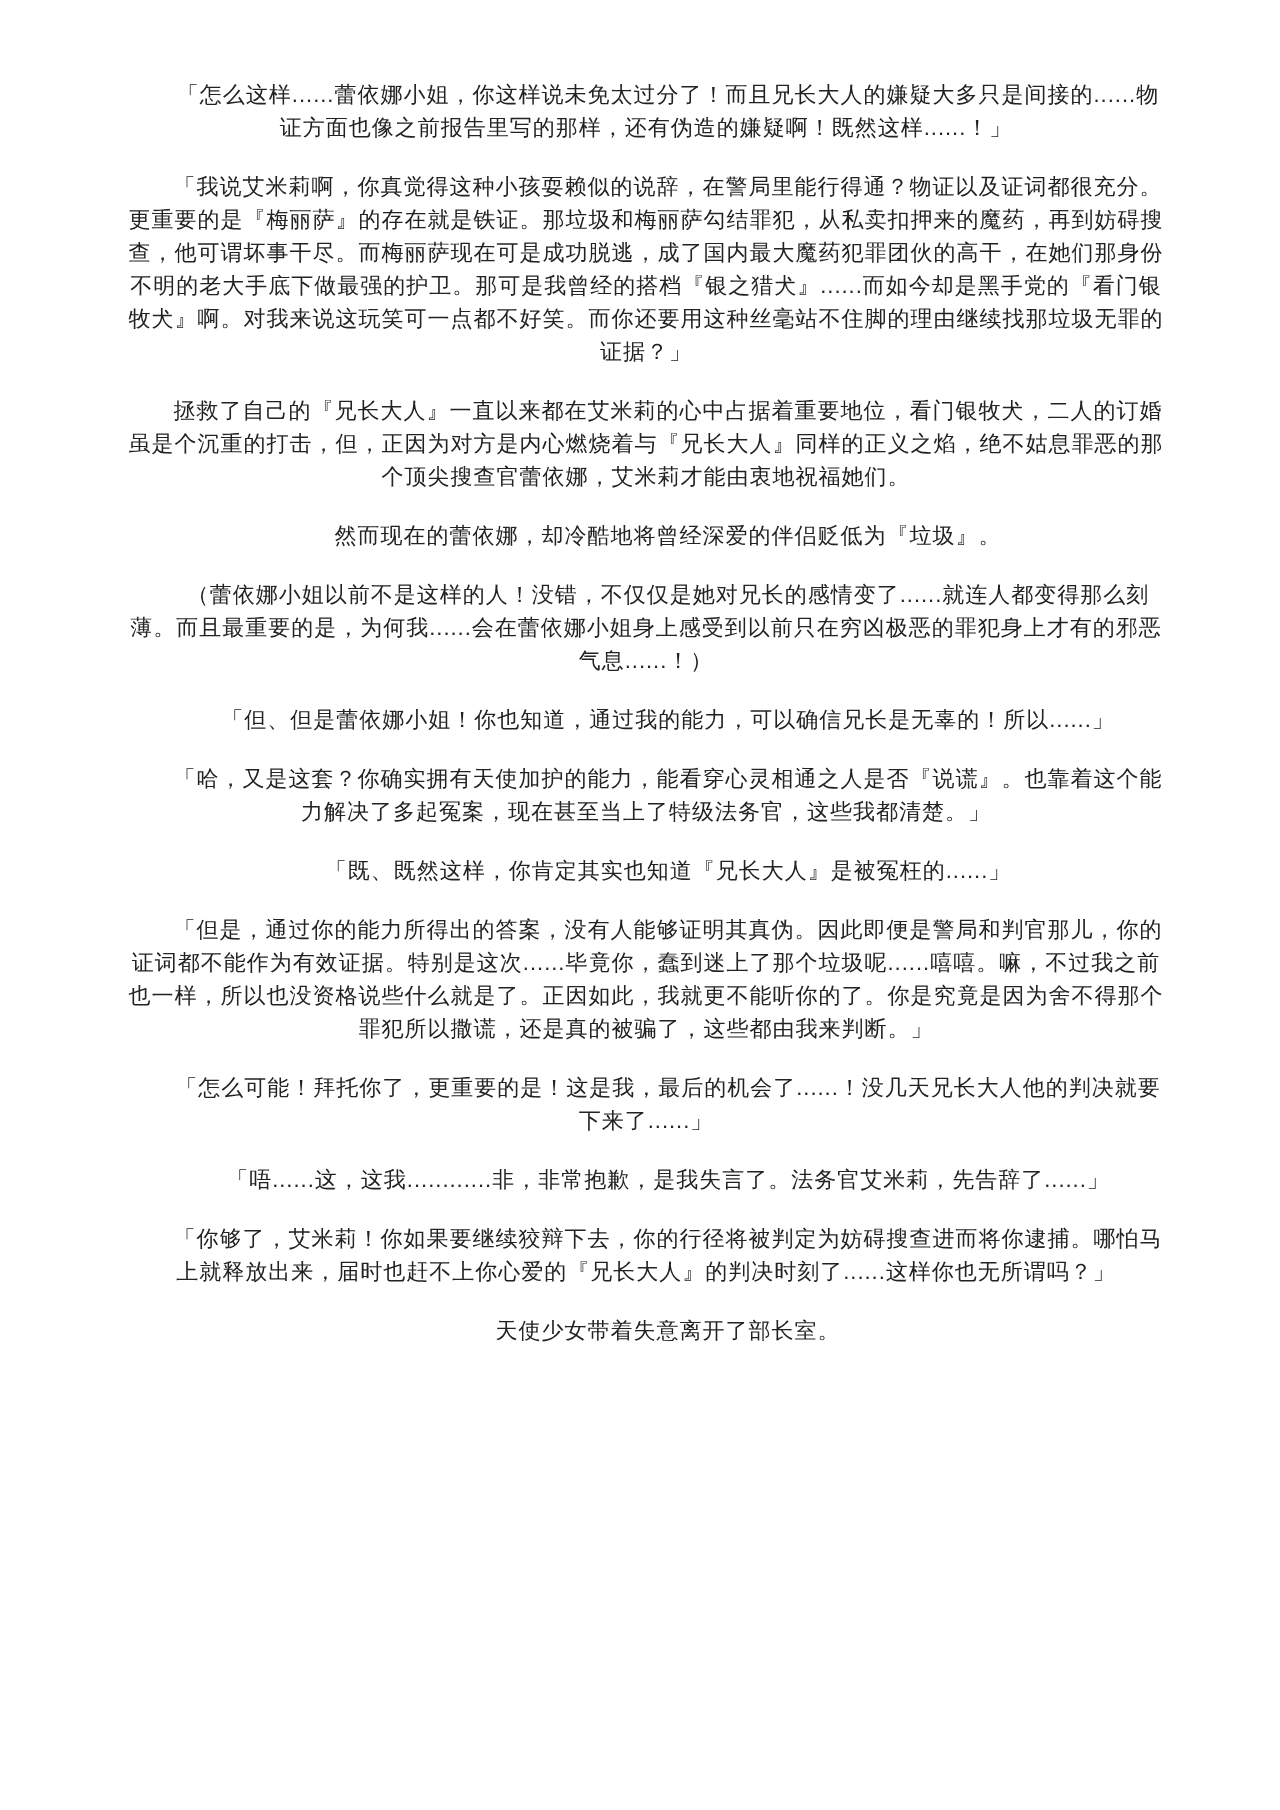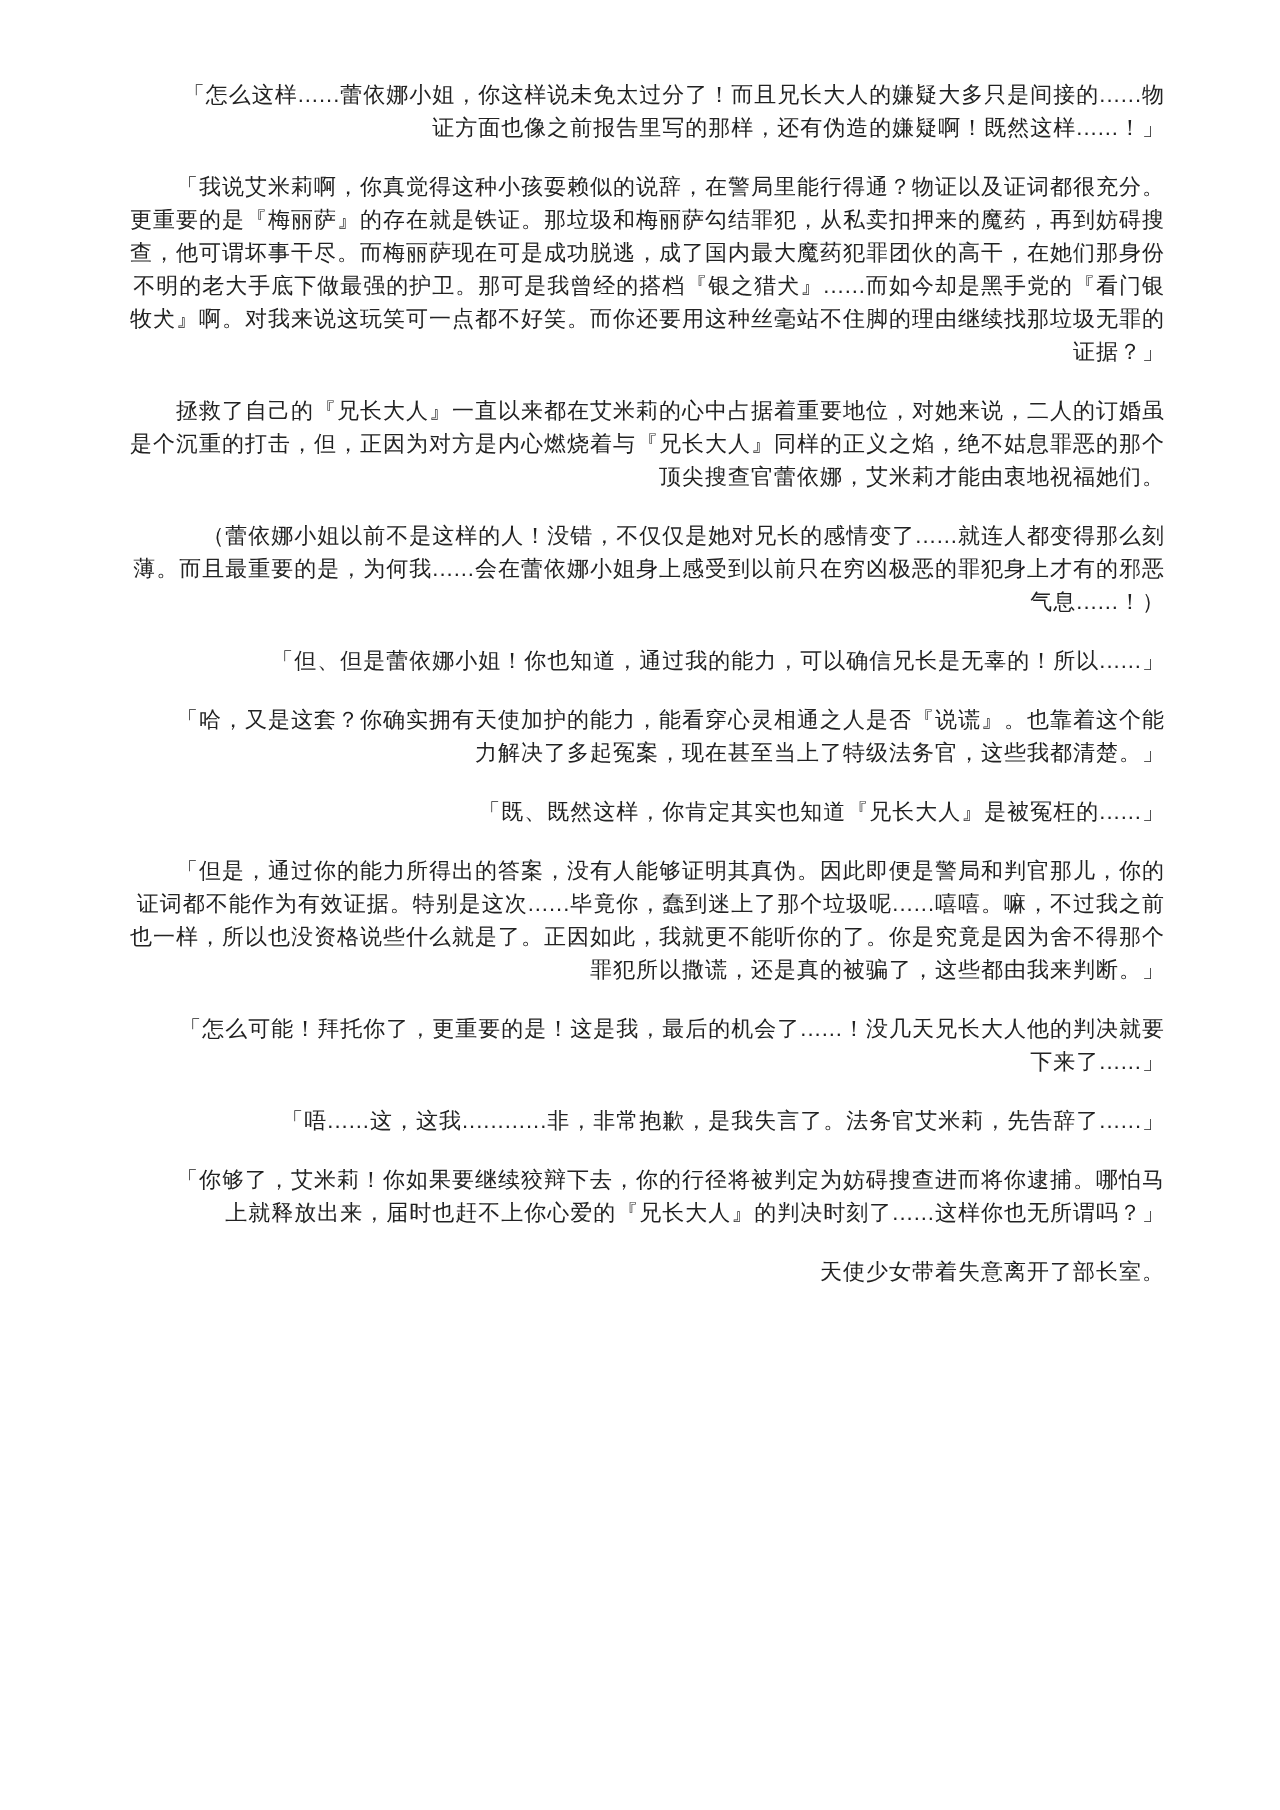--- a/index.html
+++ b/index.html
@@ -18,32 +18,33 @@
     box-sizing: content-box;
     padding: 78px 115px 0 115px;
     width: 1050px;
   }
   .reader-page p {
     margin: 0 0 26px 12px;
     font-size: 22px;
     line-height: 33px;
     letter-spacing: 1px;
     text-indent: 2em;
-    text-align: right;
+    text-align: center;
     word-break: break-all;
     white-space: normal;
   }
 </style>
 </head>
 <body>
 
 <main class="reader-page">
   <p>「怎么这样......蕾依娜小姐，你这样说未免太过分了！而且兄长大人的嫌疑大多只是间接的......物证方面也像之前报告里写的那样，还有伪造的嫌疑啊！既然这样......！」</p>
   <p>「我说艾米莉啊，你真觉得这种小孩耍赖似的说辞，在警局里能行得通？物证以及证词都很充分。更重要的是『梅丽萨』的存在就是铁证。那垃圾和梅丽萨勾结罪犯，从私卖扣押来的魔药，再到妨碍搜查，他可谓坏事干尽。而梅丽萨现在可是成功脱逃，成了国内最大魔药犯罪团伙的高干，在她们那身份不明的老大手底下做最强的护卫。那可是我曾经的搭档『银之猎犬』......而如今却是黑手党的『看门银牧犬』啊。对我来说这玩笑可一点都不好笑。而你还要用这种丝毫站不住脚的理由继续找那垃圾无罪的证据？」</p>
-  <p>拯救了自己的『兄长大人』一直以来都在艾米莉的心中占据着重要地位，对她来说，二人的订婚虽是个沉重的打击，但，正因为对方是内心燃烧着与『兄长大人』同样的正义之焰，绝不姑息罪恶的那个顶尖搜查官蕾依娜，艾米莉才能由衷地祝福她们。</p>
+  <p>拯救了自己的『兄长大人』一直以来都在艾米莉的心中占据着重要地位，看门银牧犬，二人的订婚虽是个沉重的打击，但，正因为对方是内心燃烧着与『兄长大人』同样的正义之焰，绝不姑息罪恶的那个顶尖搜查官蕾依娜，艾米莉才能由衷地祝福她们。</p>
+  <p>然而现在的蕾依娜，却冷酷地将曾经深爱的伴侣贬低为『垃圾』。</p>
   <p>（蕾依娜小姐以前不是这样的人！没错，不仅仅是她对兄长的感情变了......就连人都变得那么刻薄。而且最重要的是，为何我......会在蕾依娜小姐身上感受到以前只在穷凶极恶的罪犯身上才有的邪恶气息......！）</p>
   <p>「但、但是蕾依娜小姐！你也知道，通过我的能力，可以确信兄长是无辜的！所以......」</p>
   <p>「哈，又是这套？你确实拥有天使加护的能力，能看穿心灵相通之人是否『说谎』。也靠着这个能力解决了多起冤案，现在甚至当上了特级法务官，这些我都清楚。」</p>
   <p>「既、既然这样，你肯定其实也知道『兄长大人』是被冤枉的......」</p>
   <p>「但是，通过你的能力所得出的答案，没有人能够证明其真伪。因此即便是警局和判官那儿，你的证词都不能作为有效证据。特别是这次......毕竟你，蠢到迷上了那个垃圾呢......嘻嘻。嘛，不过我之前也一样，所以也没资格说些什么就是了。正因如此，我就更不能听你的了。你是究竟是因为舍不得那个罪犯所以撒谎，还是真的被骗了，这些都由我来判断。」</p>
   <p>「怎么可能！拜托你了，更重要的是！这是我，最后的机会了......！没几天兄长大人他的判决就要下来了......」</p>
   <p>「唔......这，这我............非，非常抱歉，是我失言了。法务官艾米莉，先告辞了......」</p>
   <p>「你够了，艾米莉！你如果要继续狡辩下去，你的行径将被判定为妨碍搜查进而将你逮捕。哪怕马上就释放出来，届时也赶不上你心爱的『兄长大人』的判决时刻了......这样你也无所谓吗？」</p>
   <p>天使少女带着失意离开了部长室。</p>
 </main>

